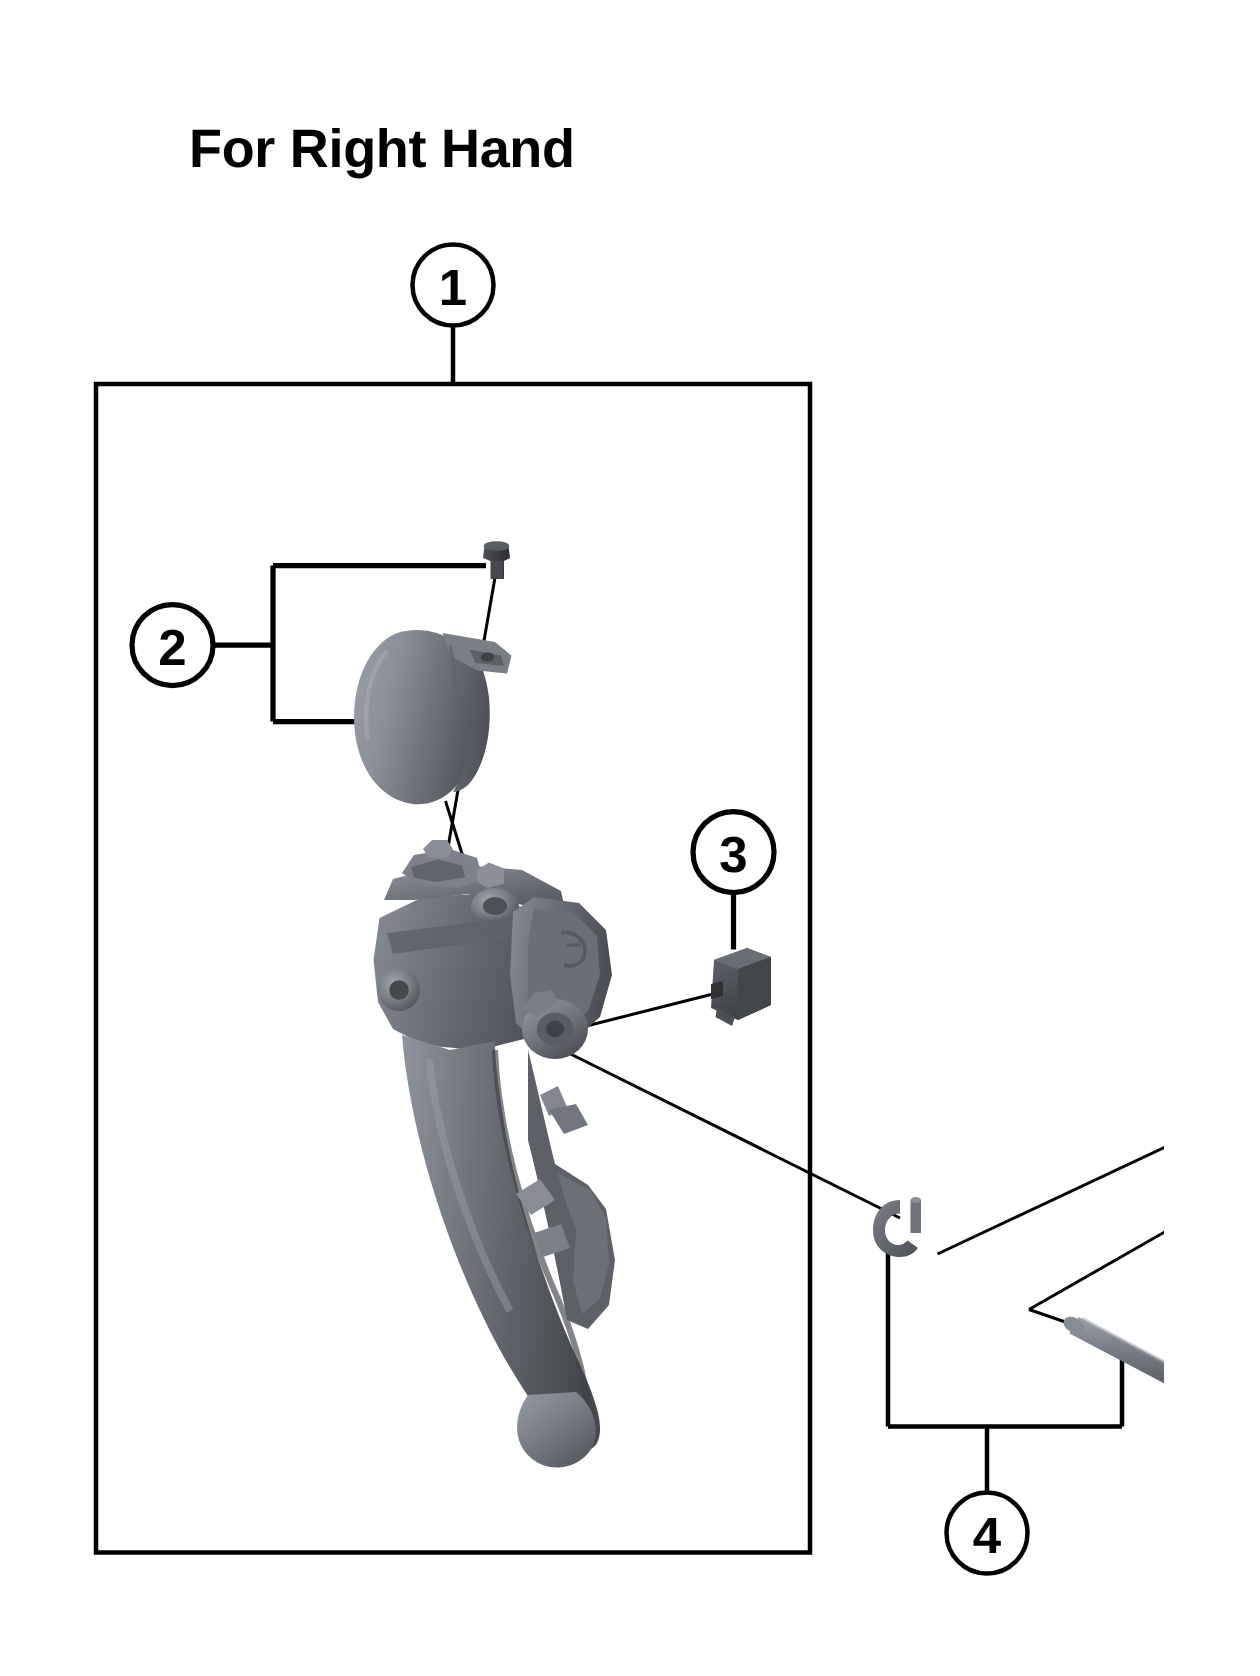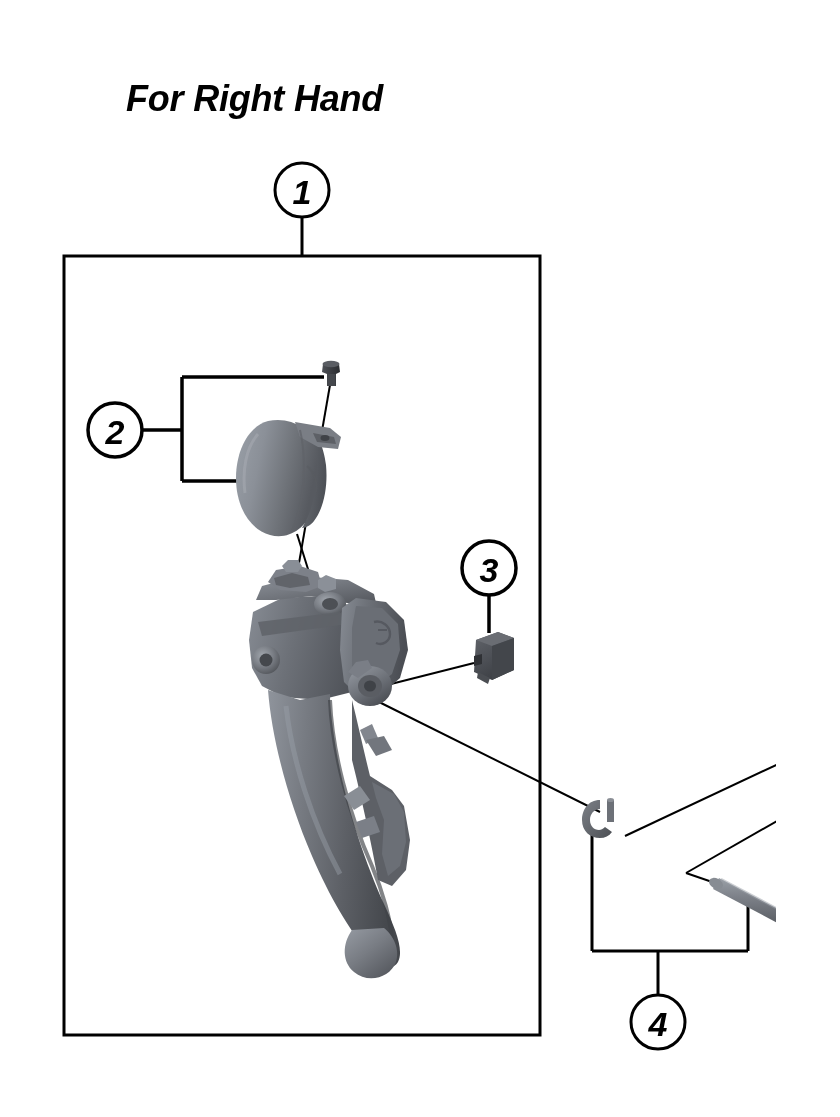--- a/index.html
+++ b/index.html
@@ -11,21 +11,20 @@
   body {
     font-family: "Liberation Sans", sans-serif;
     -webkit-font-smoothing: antialiased;
   }
   #page {
     position: relative;
     width: 776px;
     height: 1117px;
     background: #ffffff;
     overflow: hidden;
-    font-style: italic;
   }
   #title {
     position: absolute;
     left: 126px;
     top: 78px;
     font-size: 36px;
     font-weight: bold;
     color: #000000;
     letter-spacing: -0.2px;
     white-space: nowrap;

